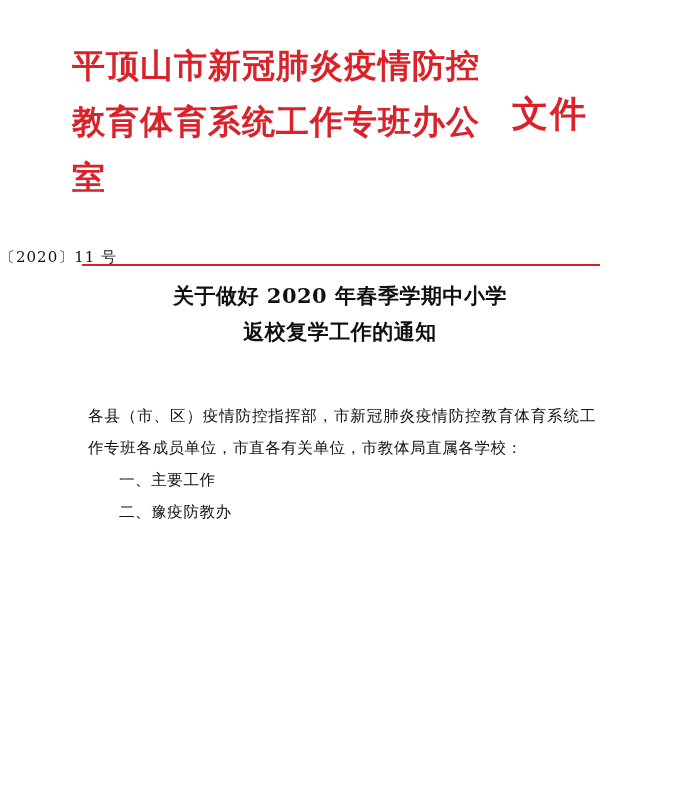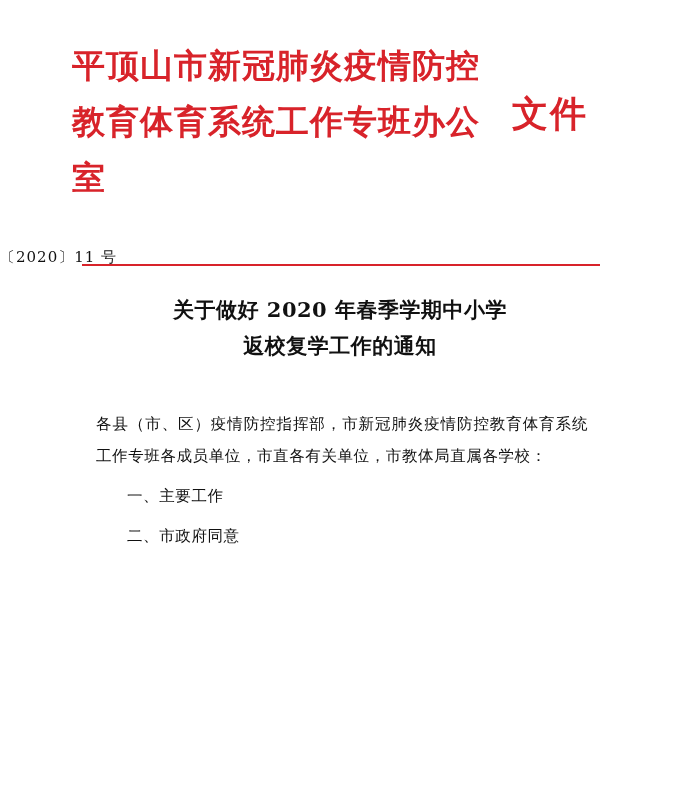--- a/index.html
+++ b/index.html
@@ -73,21 +73,21 @@
     top: 264px;
     width: 518px;
     height: 2px;
     background: #d8232a;
   }
 
   
   .doc-title {
     position: absolute;
     left: 90px;
-    top: 292px;
+    top: 278px;
     width: 500px;
     text-align: center;
     font-size: 21px;
     font-weight: bold;
     line-height: 36px;
     color: #111111;
     letter-spacing: 0.5px;
     white-space: pre-line;
   }
 
@@ -97,21 +97,21 @@
     left: 88px;
     top: 400px;
     width: 508px;
     font-size: 15.5px;
     line-height: 32px;
     color: #111111;
     letter-spacing: 0.6px;
     text-align: justify;
   }
   .body-text p {
-    margin: 8px;
+    margin: 0;
   }
   .p-indent {
     text-indent: 2em;
   }
 </style>
 </head>
 <body>
 
 <div class="page">
 
@@ -124,16 +124,16 @@
   <div class="doc-number">〔2020〕11 号</div>
 
   <div class="red-rule"></div>
 
   <div class="doc-title">关于做好 2020 年春季学期中小学
 返校复学工作的通知</div>
 
   <div class="body-text">
     <p>各县（市、区）疫情防控指挥部，市新冠肺炎疫情防控教育体育系统工作专班各成员单位，市直各有关单位，市教体局直属各学校：</p>
     <p class="p-indent">一、主要工作</p>
-    <p class="p-indent">二、市政府同意</p>
+    <p class="p-indent">二、豫疫防教办</p>
   </div>
 
 </div>
 
 </body></html>

